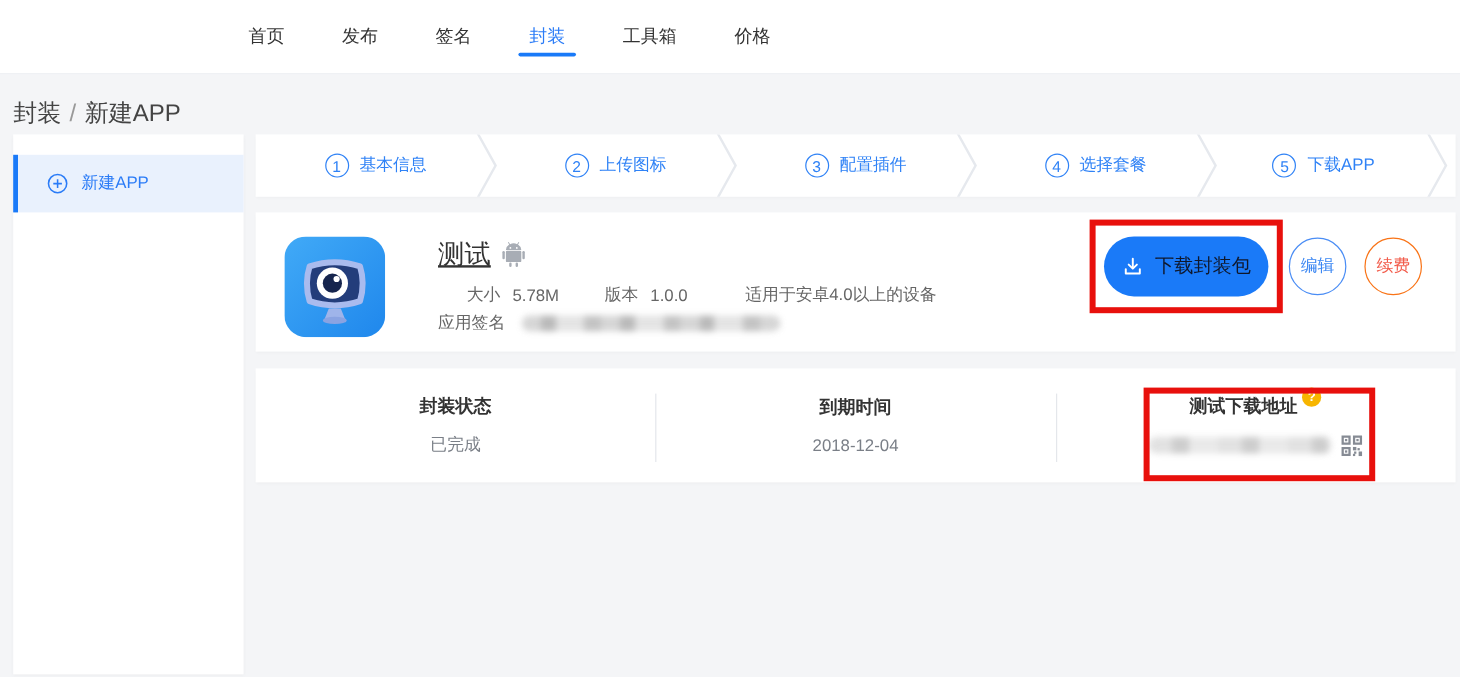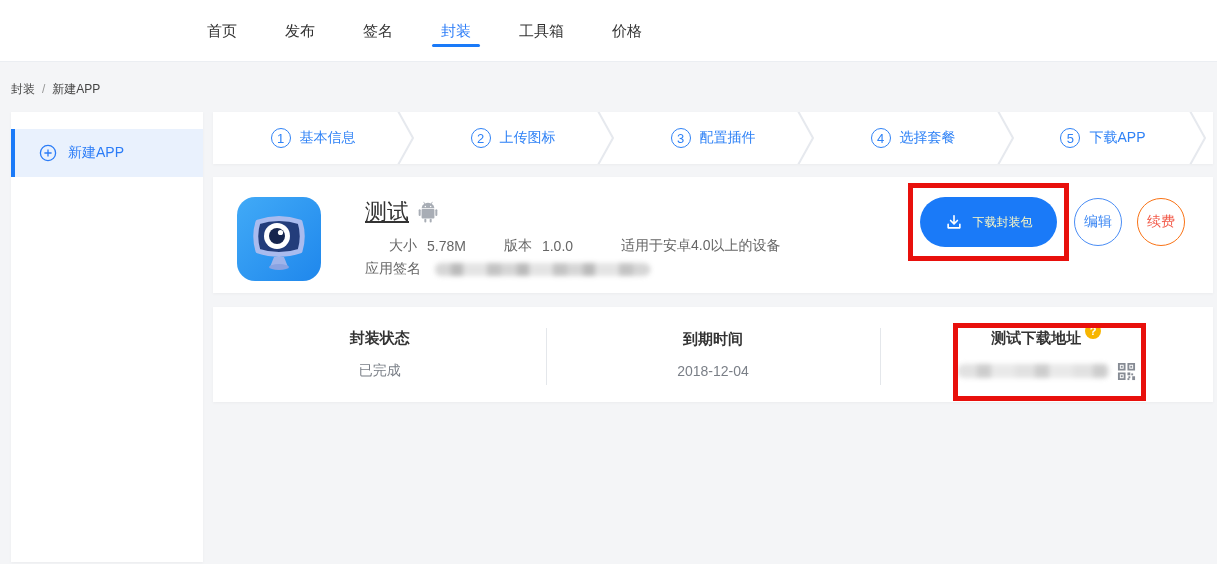--- a/index.html
+++ b/index.html
@@ -7,21 +7,21 @@
   body { background:#f4f5f7; font-family:"Liberation Sans","DejaVu Sans",sans-serif; color:#333; }
 
   
   .header { position:absolute; left:0; top:0; width:1217px; height:62px; background:#fff; border-bottom:1px solid #ebeef2; }
   .nav { display:flex; margin-left:207px; height:62px; align-items:center; gap:48px; }
   .nav-item { font-size:15px; color:#333; line-height:62px; height:62px; position:relative; cursor:pointer; }
   .nav-item.active { color:#2b7cf7; }
   .nav-item.active::after { content:""; position:absolute; left:-9px; right:-9px; bottom:15px; height:3px; background:#1a7af8; border-radius:2px; }
 
   
-  .breadcrumb { position:absolute; left:11px; top:81px; font-size:12px; color:#444;text-align:center; }
+  .breadcrumb { position:absolute; left:11px; top:81px; font-size:20px; color:#444;text-align:center; }
   .breadcrumb .sep { color:#999; margin:0 7px; }
 
   
   .sidebar { position:absolute; left:11px; top:112px; width:192px; height:450px; background:#fff; box-shadow:0 1px 3px rgba(0,0,0,.04); }
   .side-item { display:flex; align-items:center; height:48px; padding-left:28px; gap:11px; cursor:pointer; font-size:14px; color:#333; }
   .side-item.first { margin-top:17px; }
   .side-item.second { margin-top:12px; }
   .side-item.active { background:#e9f1fd; border-left:4px solid #1a7af8; padding-left:24px; color:#2b7cf7; }
   .side-item .ic { width:18px; height:18px; flex:0 0 18px; }
 
@@ -42,21 +42,21 @@
   .app-title { font-size:22px; color:#333; }
   .app-meta { position:absolute; left:152px; top:60px; display:flex; align-items:center; font-size:14px; color:#666;margin-left:24px; }
   .app-meta .lbl { color:#666; }
   .app-meta .val { margin-left:10px; }
   .gap32 { width:38px; } .gap48 { width:48px; }
   .app-sig { position:absolute; left:152px; top:83px; display:flex; align-items:center; font-size:14px; color:#666; }
   .blur-bar { height:13px; border-radius:6px; filter:blur(2.5px); opacity:.8;
       background:repeating-linear-gradient(90deg,#cccccc 0 16px,#a9a9a9 16px 28px,#dddddd 28px 52px,#b5b5b5 52px 66px); }
   .sig-blur { width:215px; margin-left:14px; }
 
-  .dl-btn { position:absolute; left:707px; top:20px; width:137px; height:50px; border:none; border-radius:25px; background:#1a7af8; color:#fef9c3; font-size:12px; display:flex; align-items:center; justify-content:center; gap:10px; cursor:pointer; font-family:inherit; }
+  .dl-btn { position:absolute; left:707px; top:20px; width:137px; height:50px; border:none; border-radius:25px; background:#1a7af8; color:#0f172a; font-size:16px; display:flex; align-items:center; justify-content:center; gap:10px; cursor:pointer; font-family:inherit; }
   .circle-btn { position:absolute; top:21px; width:48px; height:48px; border-radius:50%; background:#fff; font-size:14px; display:flex; align-items:center; justify-content:center; cursor:pointer; font-family:inherit; }
   .edit-btn { left:861px; border:1px solid #4a8df5; color:#3a86f3; }
   .renew-btn { left:924px; border:1px solid #f97316; color:#f25b4a; }
 
   .annotation { position:absolute; border:5px solid #e8100c; pointer-events:none; }
   .anno-download { left:695px; top:6px; width:161px; height:78px; }
   .anno-url { left:740px; top:16px; width:193px; height:78px; }
 
   
   .info-panel { position:relative; margin-top:14px; width:1000px; height:95px; background:#fff; box-shadow:0 1px 3px rgba(0,0,0,.04); display:flex;text-align:center; }

